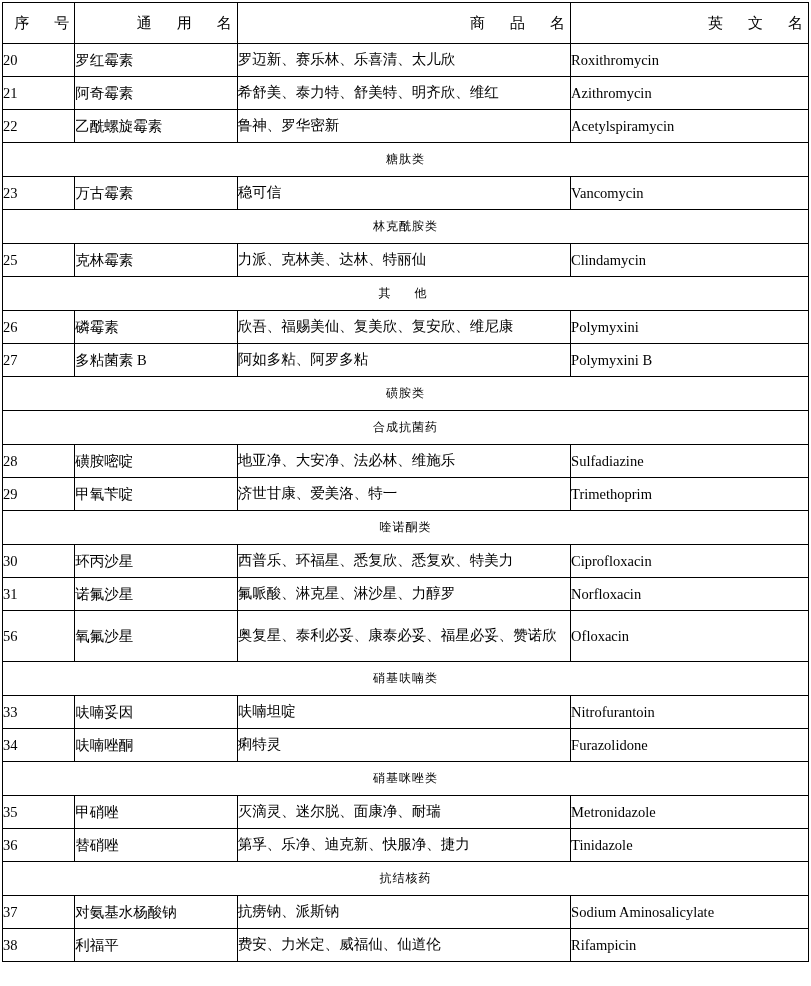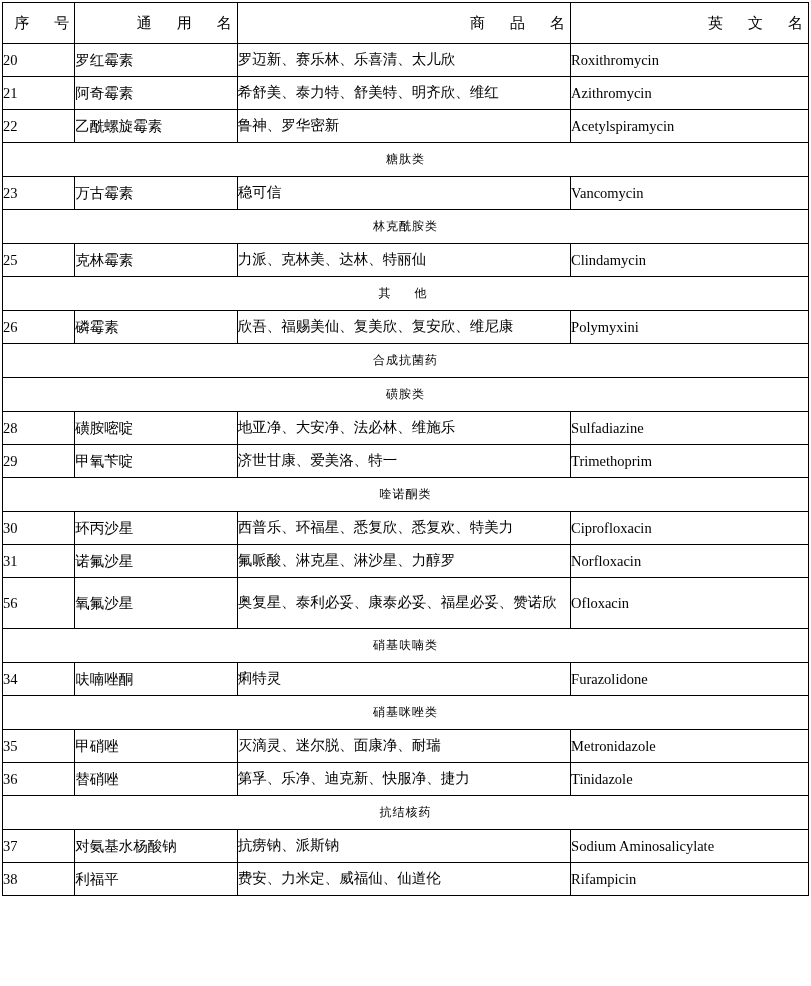--- a/index.html
+++ b/index.html
@@ -137,25 +137,31 @@
       </tr>
       <tr class="section-row">
         <td colspan="4" class="spaced">其　他</td>
       </tr>
       <tr class="data-row">
         <td class="cell-no">26</td>
         <td class="cell-gen">磷霉素</td>
         <td class="cell-trade">欣吾、福赐美仙、复美欣、复安欣、维尼康</td>
         <td class="cell-eng">Polymyxini</td>
       </tr>
+      <tr class="data-row">
+        <td class="cell-no">27</td>
+        <td class="cell-gen">多粘菌素 B</td>
+        <td class="cell-trade">阿如多粘、阿罗多粘</td>
+        <td class="cell-eng">Polymyxini B</td>
+      </tr>
+      <tr class="section-row">
+        <td colspan="4">磺胺类</td>
+      </tr>
       <tr class="section-row">
         <td colspan="4">合成抗菌药</td>
-      </tr>
-      <tr class="section-row">
-        <td colspan="4">磺胺类</td>
       </tr>
       <tr class="data-row">
         <td class="cell-no">28</td>
         <td class="cell-gen">磺胺嘧啶</td>
         <td class="cell-trade">地亚净、大安净、法必林、维施乐</td>
         <td class="cell-eng">Sulfadiazine</td>
       </tr>
       <tr class="data-row">
         <td class="cell-no">29</td>
         <td class="cell-gen">甲氧苄啶</td>
@@ -180,20 +186,26 @@
       <tr class="data-row two-line">
         <td class="cell-no">56</td>
         <td class="cell-gen">氧氟沙星</td>
         <td class="cell-trade">奥复星、泰利必妥、康泰必妥、福星必妥、赞诺欣</td>
         <td class="cell-eng">Ofloxacin</td>
       </tr>
       <tr class="section-row">
         <td colspan="4">硝基呋喃类</td>
       </tr>
       <tr class="data-row">
+        <td class="cell-no">33</td>
+        <td class="cell-gen">呋喃妥因</td>
+        <td class="cell-trade">呋喃坦啶</td>
+        <td class="cell-eng">Nitrofurantoin</td>
+      </tr>
+      <tr class="data-row">
         <td class="cell-no">34</td>
         <td class="cell-gen">呋喃唑酮</td>
         <td class="cell-trade">痢特灵</td>
         <td class="cell-eng">Furazolidone</td>
       </tr>
       <tr class="section-row">
         <td colspan="4">硝基咪唑类</td>
       </tr>
       <tr class="data-row">
         <td class="cell-no">35</td>

